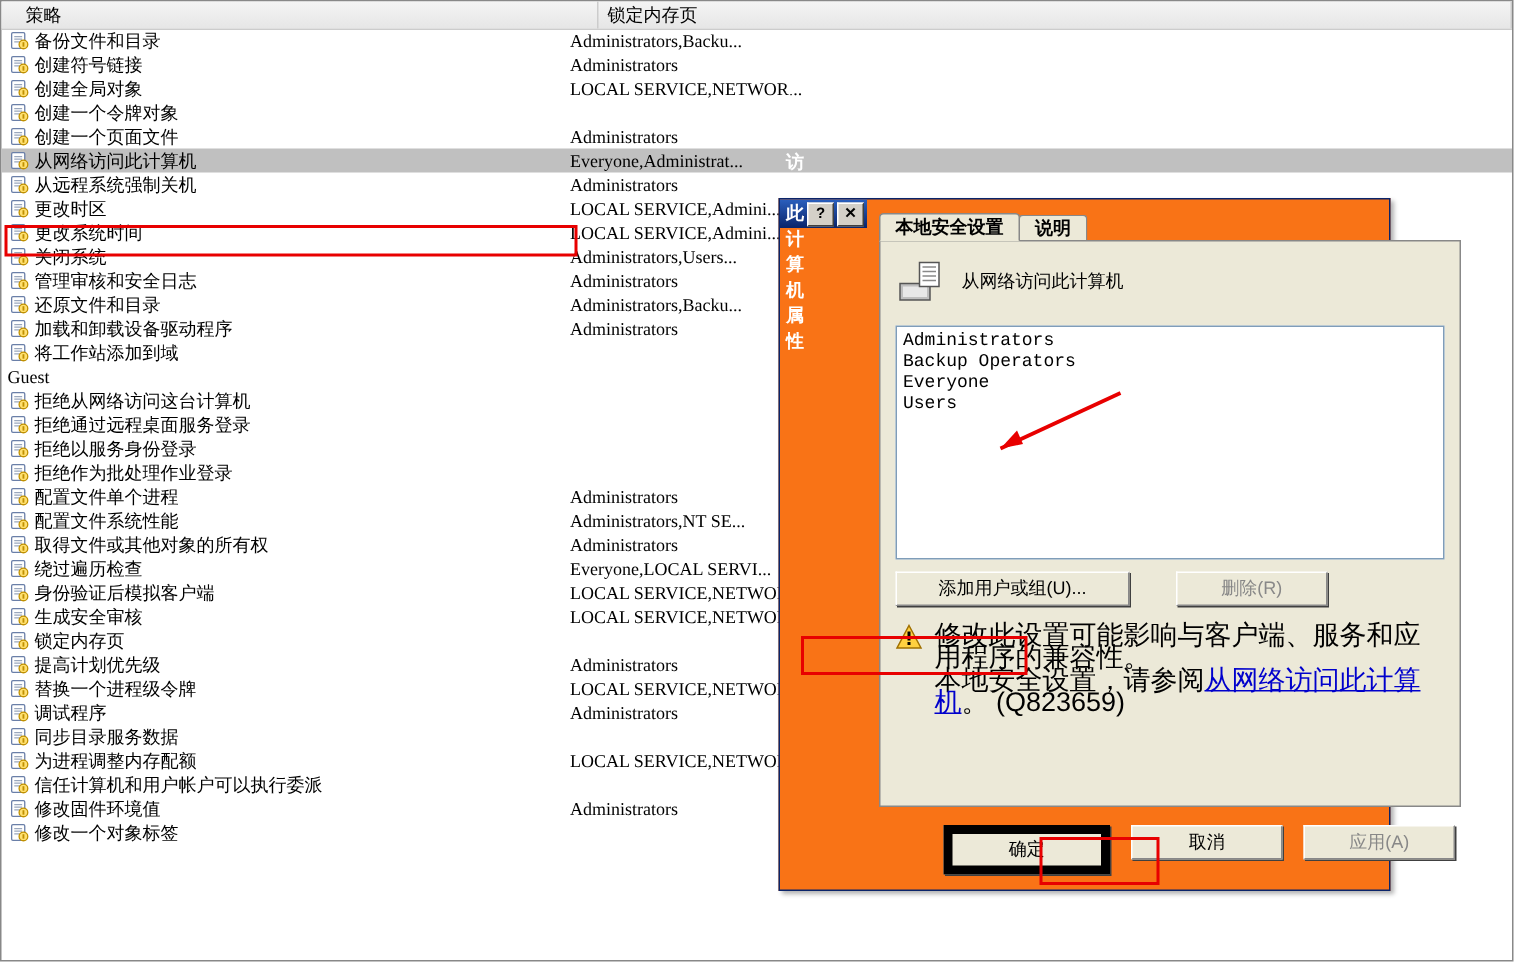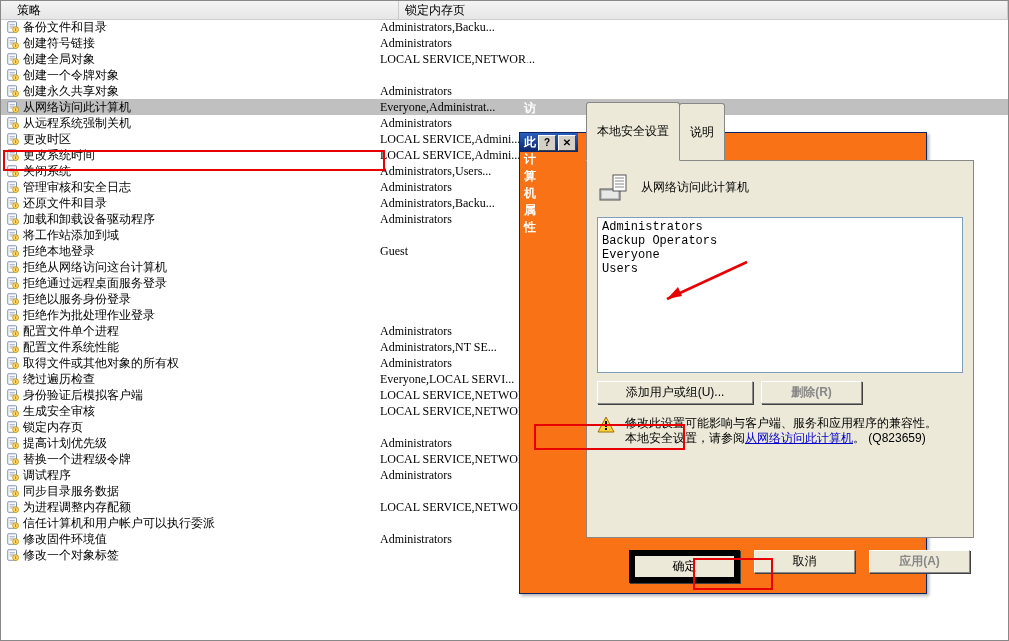--- a/index.html
+++ b/index.html
@@ -127,28 +127,29 @@
     flex: 1;
     padding: 6px 8px 8px 8px;
     position: relative;
   }
   .tabs {
     display: flex;
     align-items: flex-end;
     height: 21px;
   }
   .tab {
-    padding: 20px 10px;
+    padding: 0 10px;
     border: 1px solid #888;
     border-bottom: none;
     background: #ece9d8;
     border-radius: 3px 3px 0 0;
     margin-right: -1px;
     position: relative;
     top: 1px;
+    font-weight: bold;
   }
   .tab.active {
     background: #ece9d8;
     z-index: 2;
     border-bottom: 1px solid #ece9d8;
   }
   .tab-panel {
     border: 1px solid #888;
     padding: 10px 10px 10px 10px;
     height: 378px;
@@ -172,44 +173,44 @@
     border: 1px solid #7f9db9;
     padding: 2px 4px;
     font-family: "Courier New", monospace;
     font-size: 12px;
     line-height: 14px;
     overflow: hidden;
   }
   .listbox div { white-space: pre; }
   .btnrow {
     display: flex;
-    gap: 8px;
+    gap: 31px;
     margin-top: 8px;
   }
   .winbtn {
     height: 21px;
     min-width: 75px;
     padding: 0 12px;
     background: #ece9d8;
     border: 1px solid #888;
     border-top-color:#fff;
     border-left-color:#fff;
     box-shadow: 1px 1px 0 #404040;
     font-size: 12px;
     display: inline-flex;
     align-items: center;
     justify-content: center;
     white-space: nowrap;
   }
-  .winbtn.disabled { color: #888; font-weight: bold; }
+  .winbtn.disabled { color: #888; }
   .warnrow {
     display: flex;
     gap: 8px;
     margin-top: 12px;
-    font-size: 12px;
+    font-size: 18px;
     line-height: 15px;
   }
   .warnrow .warn-icon { width:20px; }
   .link { color: #0000cc; text-decoration: underline; }
   .dlg-buttons {
     position: absolute;
     right: 12px;
     bottom: 10px;
     display: flex;
     gap: 14px;
@@ -307,21 +308,21 @@
       <div class="row">
         <div class="cell-policy">
           <span class="picon">
             <svg viewBox="0 0 16 16">
   <rect x="2" y="2" width="10" height="12" rx="1" fill="#fff" stroke="#6a7fa8"></rect>
   <path d="M4 5h6M4 7h6M4 9h6" stroke="#9aa7bd" stroke-width="1"></path>
   <circle cx="11" cy="11" r="3.3" fill="#ffe070" stroke="#c09000"></circle>
   <rect x="10.3" y="9.3" width="1.4" height="3.4" fill="#c09000"></rect>
 </svg>
           </span>
-          <span>创建永久共享对象</span>
+          <span>创建一个页面文件</span>
         </div>
         <div class="cell-sec">Administrators</div>
       </div>
       <div class="row selected">
         <div class="cell-policy">
           <span class="picon">
             <svg viewBox="0 0 16 16">
   <rect x="2" y="2" width="10" height="12" rx="1" fill="#fff" stroke="#6a7fa8"></rect>
   <path d="M4 5h6M4 7h6M4 9h6" stroke="#9aa7bd" stroke-width="1"></path>
   <circle cx="11" cy="11" r="3.3" fill="#ffe070" stroke="#c09000"></circle>
@@ -438,31 +439,20 @@
   <path d="M4 5h6M4 7h6M4 9h6" stroke="#9aa7bd" stroke-width="1"></path>
   <circle cx="11" cy="11" r="3.3" fill="#ffe070" stroke="#c09000"></circle>
   <rect x="10.3" y="9.3" width="1.4" height="3.4" fill="#c09000"></rect>
 </svg>
           </span>
           <span>将工作站添加到域</span>
         </div>
         <div class="cell-sec"></div>
       </div>
       <div class="row">
-        <div class="cell-policy">
-          <span class="picon">
-            <svg viewBox="0 0 16 16">
-  <rect x="2" y="2" width="10" height="12" rx="1" fill="#fff" stroke="#6a7fa8"></rect>
-  <path d="M4 5h6M4 7h6M4 9h6" stroke="#9aa7bd" stroke-width="1"></path>
-  <circle cx="11" cy="11" r="3.3" fill="#ffe070" stroke="#c09000"></circle>
-  <rect x="10.3" y="9.3" width="1.4" height="3.4" fill="#c09000"></rect>
-</svg>
-          </span>
-          <span>拒绝本地登录</span>
-        </div>
         <div class="cell-sec">Guest</div>
       </div>
       <div class="row">
         <div class="cell-policy">
           <span class="picon">
             <svg viewBox="0 0 16 16">
   <rect x="2" y="2" width="10" height="12" rx="1" fill="#fff" stroke="#6a7fa8"></rect>
   <path d="M4 5h6M4 7h6M4 9h6" stroke="#9aa7bd" stroke-width="1"></path>
   <circle cx="11" cy="11" r="3.3" fill="#ffe070" stroke="#c09000"></circle>
   <rect x="10.3" y="9.3" width="1.4" height="3.4" fill="#c09000"></rect>

